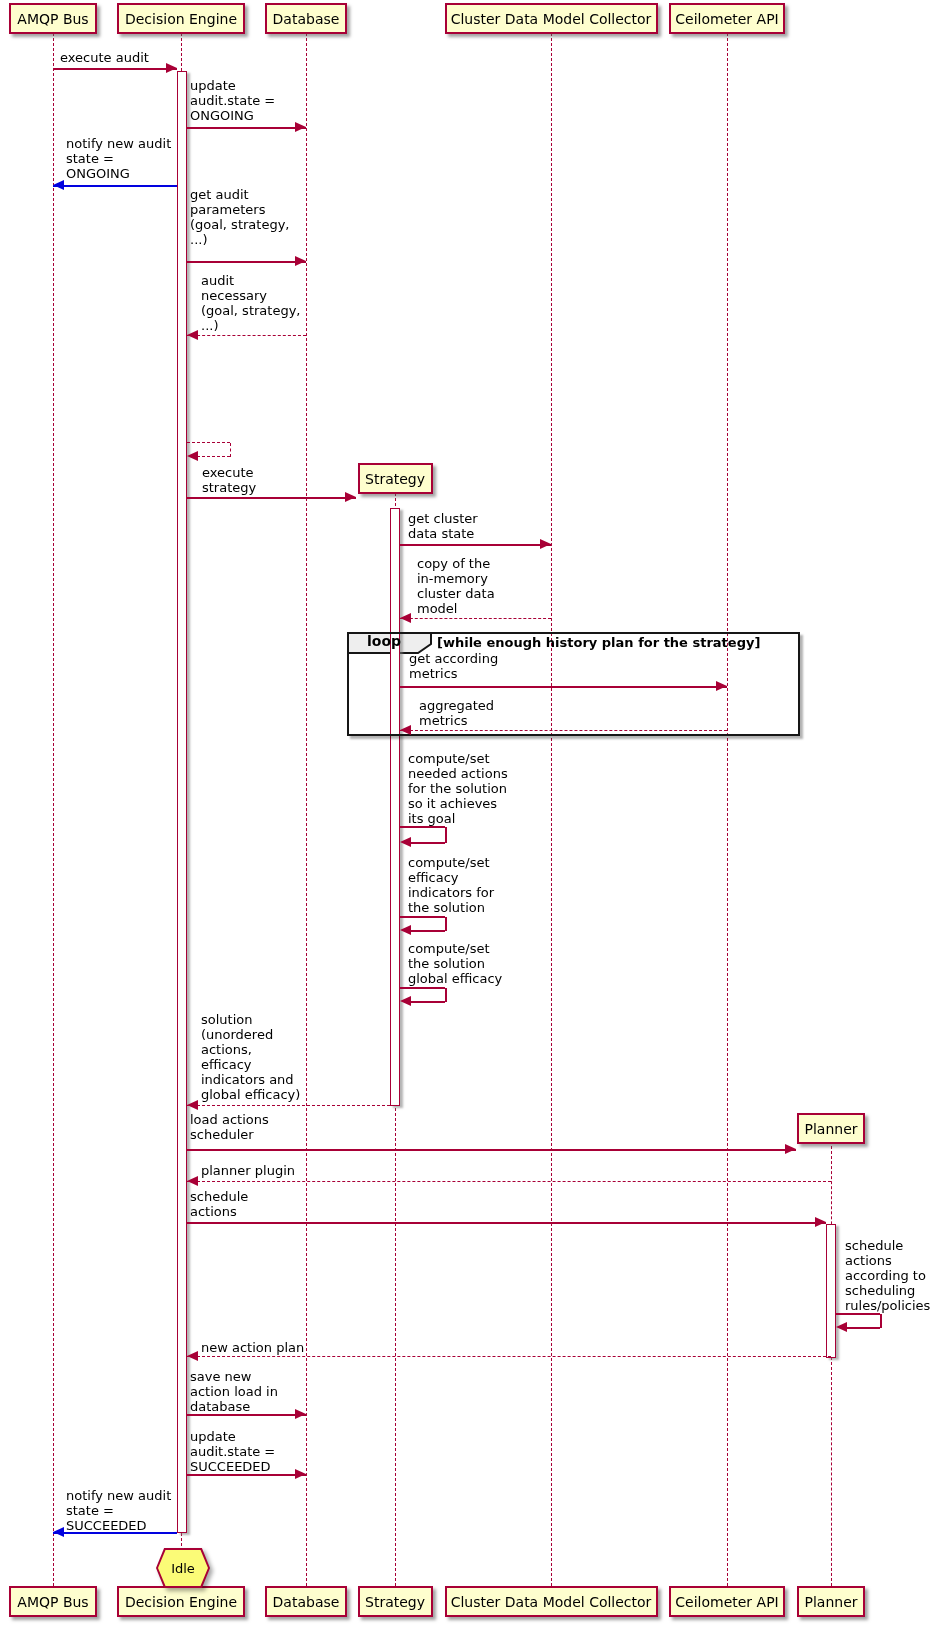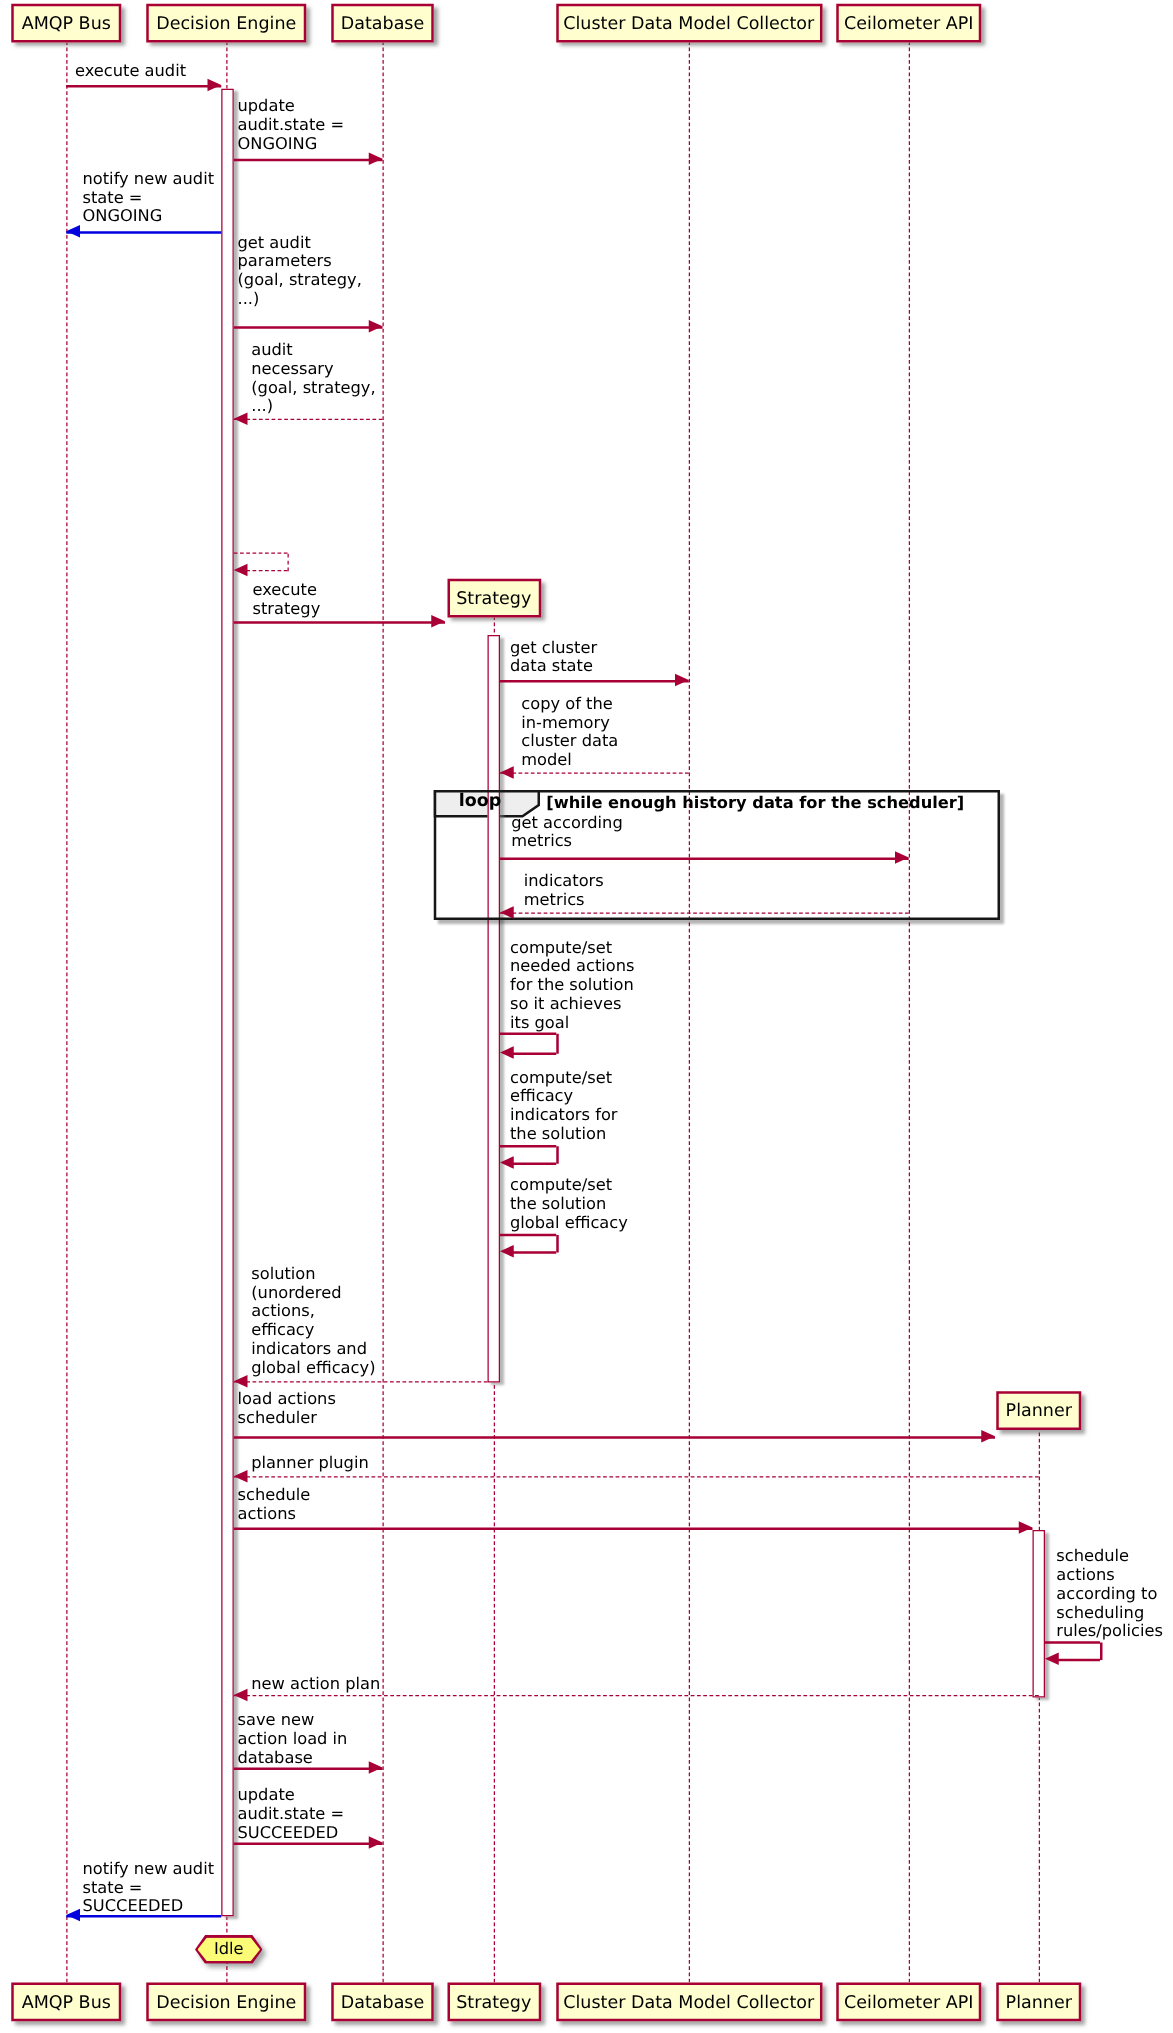--- a/index.html
+++ b/index.html
@@ -50,21 +50,21 @@
     <div class="lifeline" style="left: 727px; top: 33px; height: 1553px;"></div>
     <div class="lifeline" style="left: 831px; top: 1146px; height: 440px;"></div>
     <div class="frame-tab" style="left: 347px; top: 632px; width: 88px; height: 23px;"><svg width="88" height="23" xmlns="http://www.w3.org/2000/svg">
         <path d="M0,0 H84 V12 L71,21 H0 Z" fill="#EEEEEE" stroke="#161616" stroke-width="2"></path>
       </svg></div>
     <div class="activation" style="left: 177px; top: 71px; height: 1462px;"></div>
     <div class="activation" style="left: 390px; top: 508px; height: 598px;"></div>
     <div class="activation" style="left: 826px; top: 1224px; height: 134px;"></div>
     <div class="frame" style="left: 347px; top: 632px; width: 453px; height: 104px;"></div>
     <div class="loopword" style="left: 367px; top: 633px;">loop</div>
-    <div class="guard" style="left: 437px; top: 635px;">[while enough history data for the scheduler]</div>
+    <div class="guard" style="left: 437px; top: 635px;">[while enough history plan for the strategy]</div>
     <div class="mtext" style="left: 60px; top: 50px;">execute audit</div>
     <div class="hline solidline" style="left: 53px; width: 124px; top: 68px;"></div>
     <div class="ah" style="left: 166px; top: 63px; border-width: 5px 0px 5px 11px; border-color: transparent transparent transparent rgb(168, 0, 54);"></div>
     <div class="mtext" style="left: 190px; top: 78px;">update
 audit.state =
 ONGOING</div>
     <div class="hline solidline" style="left: 187px; width: 119px; top: 127px;"></div>
     <div class="ah" style="left: 295px; top: 122px; border-width: 5px 0px 5px 11px; border-color: transparent transparent transparent rgb(168, 0, 54);"></div>
     <div class="mtext" style="left: 66px; top: 136px;">notify new audit
 state =
@@ -98,21 +98,21 @@
     <div class="mtext" style="left: 417px; top: 556px;">copy of the
 in-memory
 cluster data
 model</div>
     <div class="hline dotline" style="left: 400px; width: 151px; top: 618px;"></div>
     <div class="ah" style="left: 400px; top: 613px; border-width: 5px 11px 5px 0px; border-color: transparent rgb(168, 0, 54) transparent transparent;"></div>
     <div class="mtext" style="left: 409px; top: 651px;">get according
 metrics</div>
     <div class="hline solidline" style="left: 400px; width: 327px; top: 686px;"></div>
     <div class="ah" style="left: 716px; top: 681px; border-width: 5px 0px 5px 11px; border-color: transparent transparent transparent rgb(168, 0, 54);"></div>
-    <div class="mtext" style="left: 419px; top: 698px;">indicators
+    <div class="mtext" style="left: 419px; top: 698px;">aggregated
 metrics</div>
     <div class="hline dotline" style="left: 400px; width: 327px; top: 730px;"></div>
     <div class="ah" style="left: 400px; top: 725px; border-width: 5px 11px 5px 0px; border-color: transparent rgb(168, 0, 54) transparent transparent;"></div>
     <div class="mtext" style="left: 408px; top: 751px;">compute/set
 needed actions
 for the solution
 so it achieves
 its goal</div>
     <div class="hline solidline" style="left: 400px; width: 45px; top: 826px;"></div>
     <div class="vline" style="left: 445px; top: 827px; height: 16px; border-left: 2px solid rgb(168, 0, 54);"></div>
@@ -186,18 +186,18 @@
     <div class="pbox" style="left: 265px; top: 3px; width: 82px; height: 31px;">Database</div>
     <div class="pbox" style="left: 265px; top: 1586px; width: 82px; height: 31px;">Database</div>
     <div class="pbox" style="left: 357.5px; top: 463px; width: 75px; height: 31px;">Strategy</div>
     <div class="pbox" style="left: 357.5px; top: 1586px; width: 75px; height: 31px;">Strategy</div>
     <div class="pbox" style="left: 444.5px; top: 3px; width: 213px; height: 31px;">Cluster Data Model Collector</div>
     <div class="pbox" style="left: 444.5px; top: 1586px; width: 213px; height: 31px;">Cluster Data Model Collector</div>
     <div class="pbox" style="left: 669px; top: 3px; width: 116px; height: 31px;">Ceilometer API</div>
     <div class="pbox" style="left: 669px; top: 1586px; width: 116px; height: 31px;">Ceilometer API</div>
     <div class="pbox" style="left: 797px; top: 1113px; width: 68px; height: 31px;">Planner</div>
     <div class="pbox" style="left: 797px; top: 1586px; width: 68px; height: 31px;">Planner</div>
-    <div class="hexouter" style="left: 156px; top: 1548px; width: 54px; height: 23px; text-decoration: underline;">
+    <div class="hexouter" style="left: 156px; top: 1548px; width: 54px; height: 40px; text-decoration: underline;">
       <div class="hexfill"></div>
       <div class="hexinner"></div>
       <div class="hexlabel">Idle</div>
     </div>
   </div>
 
 </body></html>

